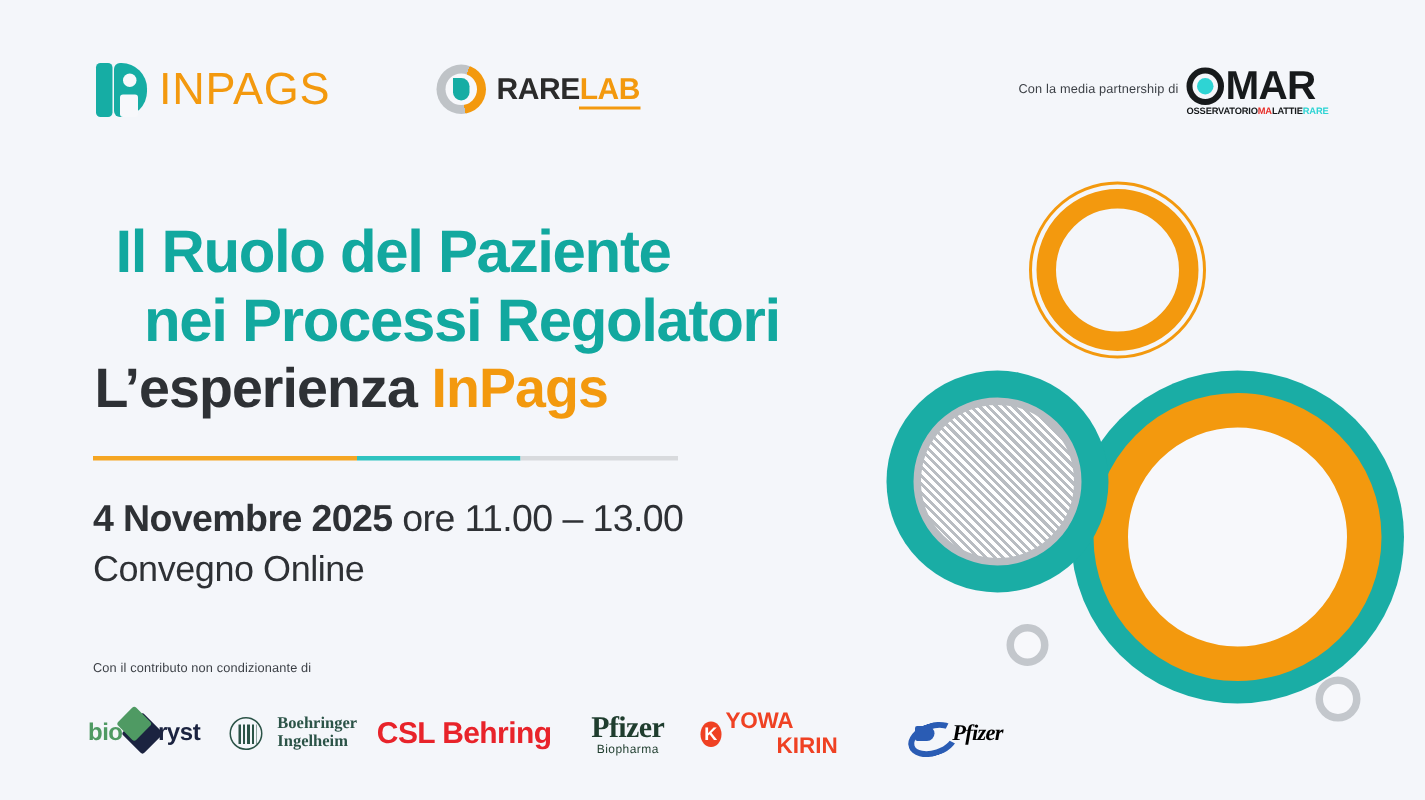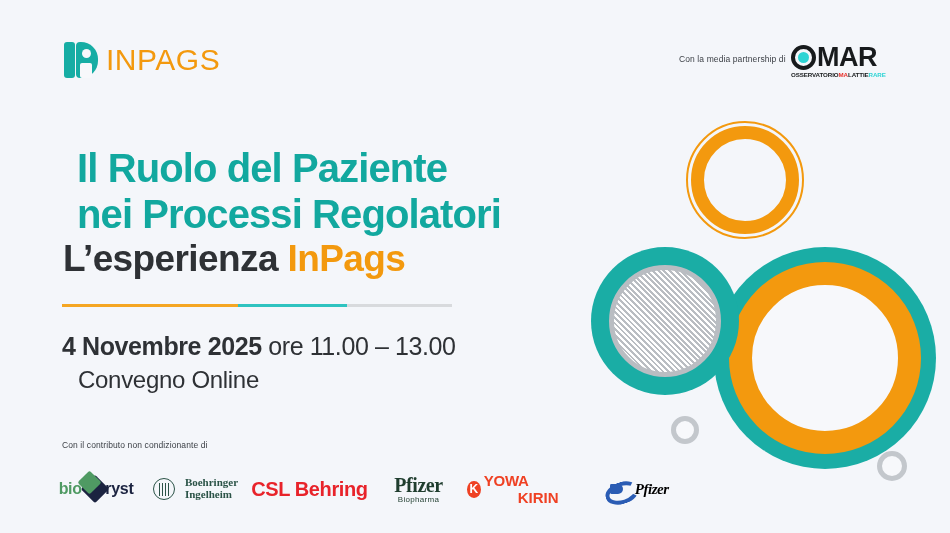--- a/index.html
+++ b/index.html
@@ -102,33 +102,33 @@
   
   .content { position:absolute; left:0; top:0; width:950px; height:533px; z-index:2; pointer-events:none; }
   .content > * { pointer-events:auto; }
 
   .title-1, .title-2 {
     position:absolute; left:77px;
     font-size:40px; font-weight:bold; color:#12a89f;
     letter-spacing:-0.9px; line-height:1;
   }
   .title-1 { top:148px; }
-  .title-2 { top:194px; }
+  .title-2 { top:194px;margin-left:19px; }
   .title-3 { position:absolute; left:63px; top:240px;
     font-size:37px; font-weight:bold; color:#2e3135; letter-spacing:-0.6px; line-height:1; }
   .title-3 .accent { color:#f3990e; }
 
   .divider { position:absolute; left:62px; top:304px; width:390px; height:3px; display:flex; }
   .divider .seg-o { flex:0 0 45%; background:#f5a623; }
   .divider .seg-t { flex:0 0 28%; background:#2fc3c0; }
   .divider .seg-g { flex:1 1 auto; background:#d8dadd; }
 
   .date-line { position:absolute; left:62px; top:332px; font-size:25px; color:#2e3135; letter-spacing:-0.4px; }
   .date-line .bold { font-weight:bold; }
-  .mode-line { position:absolute; left:78px; top:366px; font-size:24px; color:#2e3135; letter-spacing:-0.3px; }
+  .mode-line { position:absolute; left:62px; top:366px; font-size:24px; color:#2e3135; letter-spacing:-0.3px; }
 
   
   .sponsors-label { position:absolute; left:62px; top:440px; font-size:8.5px; color:#3b3f45; letter-spacing:0.1px; }
   .sponsors-row { position:absolute; left:50px; top:466px; width:640px; height:46px;
                   display:flex; align-items:center; }
   .sponsor { height:46px; display:flex; align-items:center; justify-content:center; }
 
   .sp-biocryst { width:95px; position:relative; }
   .bc-wrap { position:relative; display:flex; align-items:center; font-size:16px; font-weight:bold; letter-spacing:-0.3px; }
   .bc-bio { color:#4f9a63; }
@@ -184,20 +184,28 @@
   <div class="header">
 
     <div class="logo-inpags">
       <div class="inpags-mark">
         <div class="inpags-bar"></div>
         <div class="inpags-p"></div>
       </div>
       <div class="inpags-word">INPAGS</div>
     </div>
 
+    <div class="logo-rarelab">
+      <div class="rl-mark">
+        <div class="rl-inner"></div>
+      </div>
+      <div class="rl-words">
+        <span class="rl-rare">RARE</span><span class="rl-lab">LAB</span>
+      </div>
+    </div>
 
     <div class="media-partner">Con la media partnership di</div>
 
     <div class="logo-omar">
       <div class="omar-top">
         <span class="omar-o"></span>
         <span class="omar-mar">MAR</span>
       </div>
       <div class="omar-sub">
         <span class="s1">OSSERVATORIO</span><span class="s2">MA</span><span class="s3">LATTIE</span><span class="s4">RARE</span>

